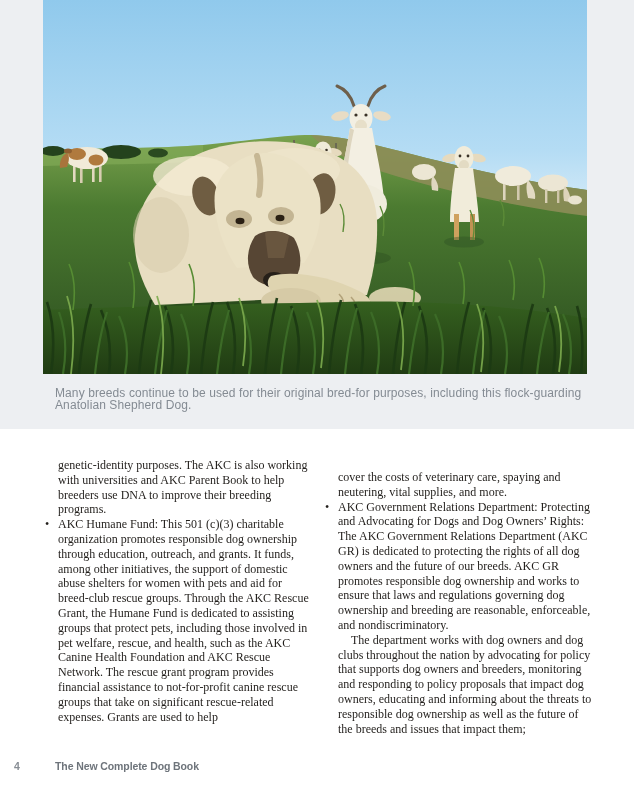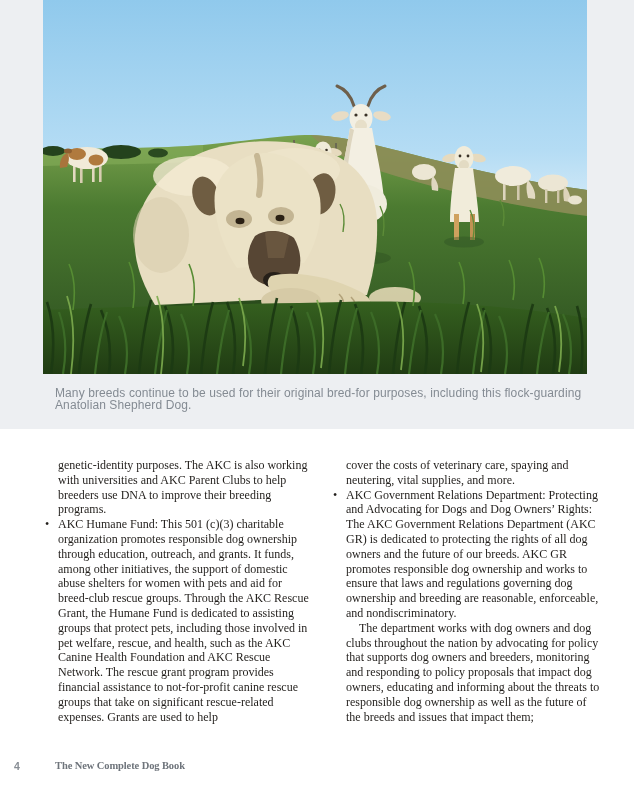--- a/index.html
+++ b/index.html
@@ -9,32 +9,32 @@
   .hero{position:absolute;top:0;left:0;width:634px;height:429px;background:#edeff2;}
   .photo{position:absolute;top:0;left:43px;width:544px;height:374px;overflow:hidden;background:#9fd2ef;}
   .photo svg{display:block;}
   .caption{position:absolute;top:387px;left:55px;width:534px;
            font-family:"Liberation Sans",sans-serif;font-size:12px;line-height:12px;
            color:#848b93;letter-spacing:.1px;}
   
   .columns{position:absolute;top:458px;left:0;width:634px;display:block;}
   .col{position:absolute;top:0;font-size:12px;line-height:14.8px;}
   .col-left{left:58px;width:254px;}
-  .col-right{left:346px;width:256px;}
+  .col-right{left:338px;width:256px;margin-top:12px;}
   .para{margin:0;}
   .para.indent{text-indent:13px;}
   .bullet-item{position:relative;margin:0;}
   .bullet-marker{position:absolute;left:-13px;top:0;}
   .bold-lead{font-weight:normal;}
   
   .footer{position:absolute;top:760px;left:0;width:634px;
           font-family:"Liberation Sans",sans-serif;font-weight:bold;font-size:10.5px;
           letter-spacing:-.1px;}
   .page-num{position:absolute;left:14px;top:0;color:#878d94;}
-  .book-title{position:absolute;left:55px;top:0;color:#6e747b;font-family:Liberation Serif, serif;}
+  .book-title{position:absolute;left:55px;top:0;color:#6e747b;}
 </style>
 </head>
 <body>
 
 <div class="page">
 
   <div class="hero">
     <div class="photo">
       <svg width="544" height="374" viewBox="0 0 544 374">
         <defs>
@@ -184,21 +184,21 @@
           <path d="M20,374 Q26,340 16,312 M52,374 Q56,336 64,312 M82,374 Q88,342 76,316 M112,374 Q116,336 124,310 M144,374 Q150,340 138,314 M174,374 Q178,336 186,310 M206,374 Q212,340 200,312 M238,374 Q242,334 250,308 M270,374 Q276,340 264,312 M302,374 Q306,334 314,308 M334,374 Q340,340 328,312 M366,374 Q370,336 378,310 M398,374 Q404,340 392,314 M430,374 Q434,336 442,310 M462,374 Q468,342 456,316 M494,374 Q498,336 506,312 M526,374 Q532,340 520,314" fill="none" stroke="#3c6b27" stroke-width="2.2"></path>
           <path d="M28,374 Q34,326 24,296 M118,374 Q124,324 114,296 M200,366 Q206,324 196,298 M278,368 Q284,326 274,300 M358,370 Q364,328 354,302 M438,372 Q444,330 434,304 M516,372 Q522,332 512,306" fill="none" stroke="#7cab4e" stroke-width="1.8" opacity="0.9"></path>
         </g>
       </svg>
     </div>
     <div class="caption">Many breeds continue to be used for their original bred-for purposes, including this flock-guarding Anatolian Shepherd Dog.</div>
   </div>
 
   <div class="columns">
     <div class="col col-left">
-      <p class="para">genetic-identity purposes. The AKC is also working with universities and AKC Parent Clubs to help breeders use DNA to improve their breeding programs.</p>
+      <p class="para">genetic-identity purposes. The AKC is also working with universities and AKC Parent Book to help breeders use DNA to improve their breeding programs.</p>
       <div class="bullet-item">
         <span class="bullet-marker">•</span><span class="bold-lead">AKC Humane Fund:</span><span> This 501 (c)(3) charitable organization promotes responsible dog ownership through education, outreach, and grants. It funds, among other initiatives, the support of domestic abuse shelters for women with pets and aid for breed-club rescue groups. Through the AKC Rescue Grant, the Humane Fund is dedicated to assisting groups that protect pets, including those involved in pet welfare, rescue, and health, such as the AKC Canine Health Foundation and AKC Rescue Network. The rescue grant program provides financial assistance to not-for-profit canine rescue groups that take on significant rescue-related expenses. Grants are used to help</span>
       </div>
     </div>
 
     <div class="col col-right">
       <p class="para">cover the costs of veterinary care, spaying and neutering, vital supplies, and more.</p>
       <div class="bullet-item">
         <span class="bullet-marker">•</span><span class="bold-lead">AKC Government Relations Department: Protecting and Advocating for Dogs and Dog Owners’ Rights:</span><span> The AKC Government Relations Department (AKC GR) is dedicated to protecting the rights of all dog owners and the future of our breeds. AKC GR promotes responsible dog ownership and works to ensure that laws and regulations governing dog ownership and breeding are reasonable, enforceable, and nondiscriminatory.</span>
       </div>

